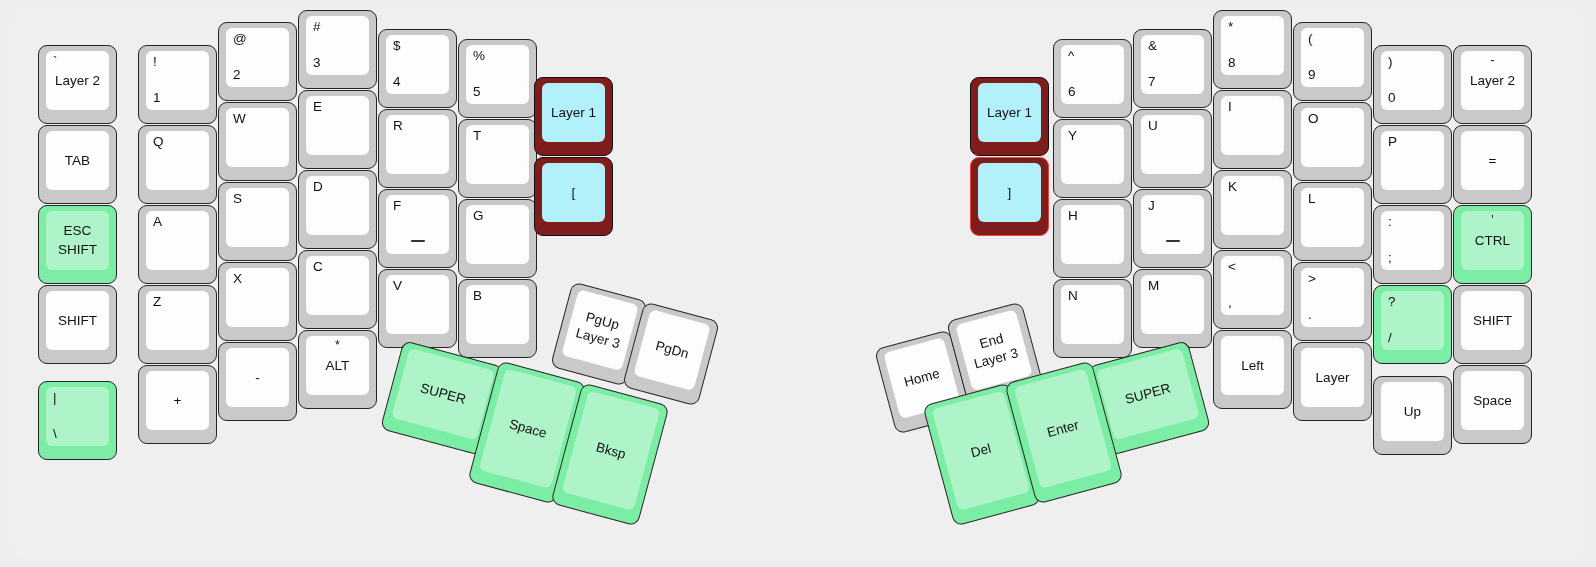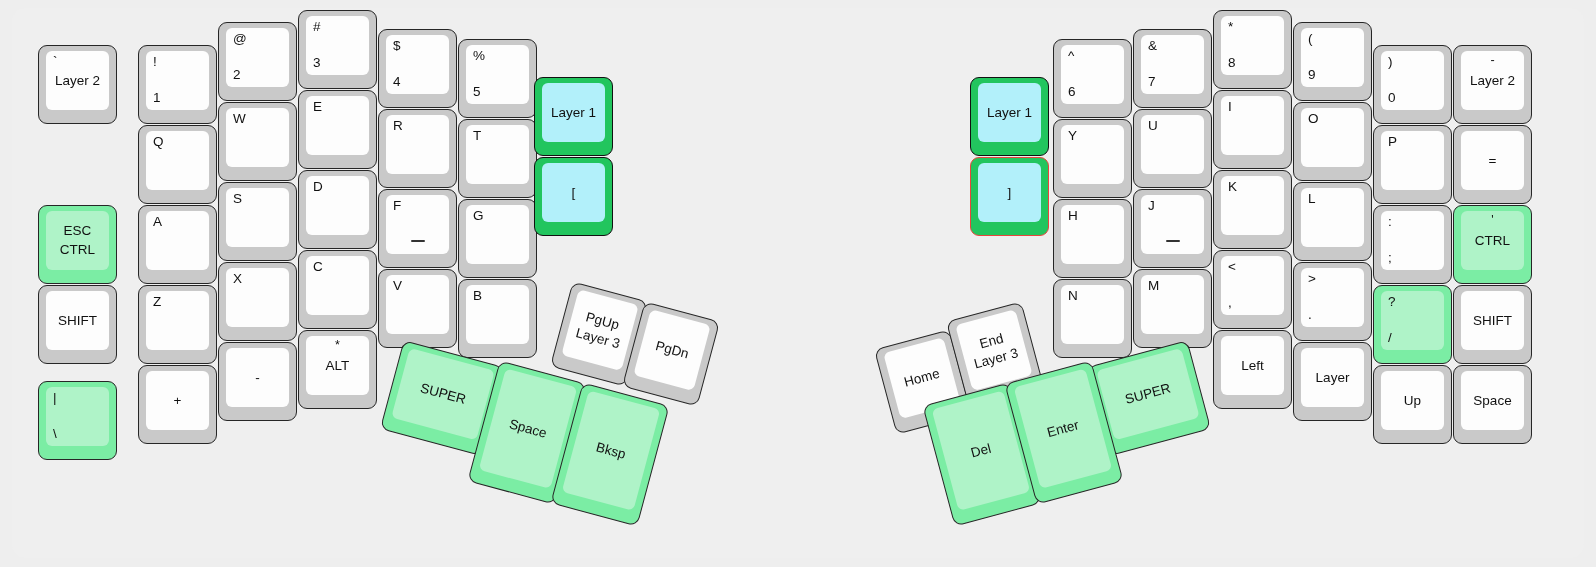--- a/index.html
+++ b/index.html
@@ -78,42 +78,47 @@
     margin-left:-7px;
     width:14px;height:2px;
     background:#333;
     border-radius:1px;
   }
 
   
   .key.green{ background:#7bedA4; }
   .key.green .cap{ background:#aff3c8; }
 
-  .key.blue{ background:#22c55e; border-color:#111; }
+  .key.blue{ background:#7f1d1d; border-color:#111; }
   .key.blue .cap{ background:#b2f0fa; }
 
   .key.blue.sel{ border-color:#e8453c; }
 
   
   .key.rot{ transform-origin:50% 50%; }
 </style>
 </head>
 <body>
 
 <div id="board">
     <div class="key" style="left: 26px; top: 37px; width: 79px; height: 79px;">
       <div class="cap">
         <span class="lg top">`</span>
         <span class="lg ctr">Layer 2</span>
       </div>
     </div>
+    <div class="key" style="left: 26px; top: 117px; width: 79px; height: 79px;">
+      <div class="cap">
+        <span class="lg ctr">TAB</span>
+      </div>
+    </div>
     <div class="key green" style="left: 26px; top: 197px; width: 79px; height: 79px;">
       <div class="cap">
         <span class="lg ctr two">ESC
-CTRL</span>
+SHIFT</span>
       </div>
     </div>
     <div class="key" style="left: 26px; top: 277px; width: 79px; height: 79px;">
       <div class="cap">
         <span class="lg ctr">SHIFT</span>
       </div>
     </div>
     <div class="key green" style="left: 26px; top: 373px; width: 79px; height: 79px;">
       <div class="cap">
         <span class="lg top">|</span>
@@ -401,21 +406,21 @@
         <span class="lg top">:</span>
         <span class="lg bot">;</span>
       </div>
     </div>
     <div class="key green" style="left: 1361px; top: 277px; width: 79px; height: 79px;">
       <div class="cap">
         <span class="lg top">?</span>
         <span class="lg bot">/</span>
       </div>
     </div>
-    <div class="key" style="left: 1361px; top: 357px; width: 79px; height: 79px;">
+    <div class="key" style="left: 1361px; top: 368px; width: 79px; height: 79px;">
       <div class="cap">
         <span class="lg ctr">Up</span>
       </div>
     </div>
     <div class="key" style="left: 1441px; top: 37px; width: 79px; height: 79px;">
       <div class="cap">
         <span class="lg topc">-</span>
         <span class="lg ctr">Layer 2</span>
       </div>
     </div>

